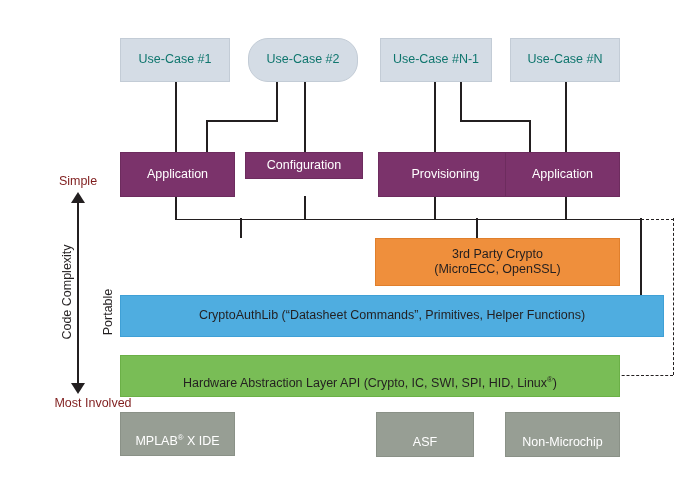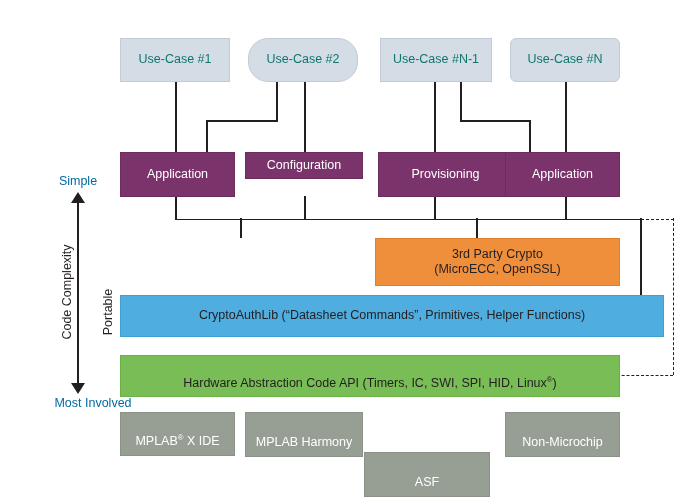--- a/index.html
+++ b/index.html
@@ -97,21 +97,21 @@
     position: absolute;
     width: 0;
     border-left: 1.8px dashed #231f20;
     z-index: 1;
   }
 
   
   .axis-text {
     position: absolute;
     font-size: 12.5px;
-    color: #0369a1;
+    color: #7f1d1d;
     text-align: center;
     line-height: 1.25;
     z-index: 2;
   }
   .axis-rot {
     position: absolute;
     font-size: 12.5px;
     color: #231f20;
     transform-origin: 50% 50%;
     transform: rotate(-90deg);
@@ -199,21 +199,21 @@
 
   <div class="box usecase" style="left:120px; top:38px; width:110px; height:44px;">
     <span class="label">Use-Case #1</span>
   </div>
   <div class="box usecase" style="left:248px; top:38px; width:110px; height:44px;border-radius:20px;">
     <span class="label">Use-Case #2</span>
   </div>
   <div class="box usecase" style="left:380px; top:38px; width:112px; height:44px;">
     <span class="label">Use-Case #N-1</span>
   </div>
-  <div class="box usecase" style="left:510px; top:38px; width:110px; height:44px;border-radius:6px;">
+  <div class="box usecase" style="left:510px; top:38px; width:110px; height:44px;">
     <span class="label">Use-Case #N</span>
   </div>
 
   <div class="box appbox" style="left:120px; top:152px; width:115px; height:45px;">
     <span class="label">Application</span>
   </div>
   <div class="box appbox" style="left:245px; top:152px; width:118px; height:27px;">
     <span class="label">Configuration</span>
   </div>
   <div class="box appbox" style="left:378px; top:152px; width:135px; height:45px;">
@@ -227,35 +227,30 @@
     <span class="label">3rd Party Crypto
 (MicroECC, OpenSSL)</span>
   </div>
 
   <div class="box bluebox" style="left:120px; top:295px; width:544px; height:42px;">
     <span class="label">CryptoAuthLib (“Datasheet Commands”, Primitives, Helper Functions)</span>
   </div>
 
   <div class="box greenbox" style="left:120px; top:355px; width:500px; height:42px;">
     <span class="label">
-      <span>Hardware Abstraction Code API (Timers, IC, SWI, SPI, HID, Linux</span><sup>®</sup><span>)</span>
+      <span>Hardware Abstraction Layer API (Crypto, IC, SWI, SPI, HID, Linux</span><sup>®</sup><span>)</span>
     </span>
   </div>
 
   <div class="box graybox" style="left:120px; top:412px; width:115px; height:44px;">
     <span class="label">
       <span>MPLAB</span><sup>®</sup><span> X IDE</span>
     </span>
   </div>
-  <div class="box graybox" style="left:245px; top:412px; width:118px; height:45px;">
-    <span class="label">
-      <span>MPLAB Harmony</span><sup></sup><span></span>
-    </span>
-  </div>
-  <div class="box graybox" style="left:364px; top:412px; width:126px; height:45px;margin-top:40px;">
+  <div class="box graybox" style="left:376px; top:412px; width:98px; height:45px;">
     <span class="label">
       <span>ASF</span><sup></sup><span></span>
     </span>
   </div>
   <div class="box graybox" style="left:505px; top:412px; width:115px; height:45px;">
     <span class="label">
       <span>Non-Microchip</span><sup></sup><span></span>
     </span>
   </div>
 

